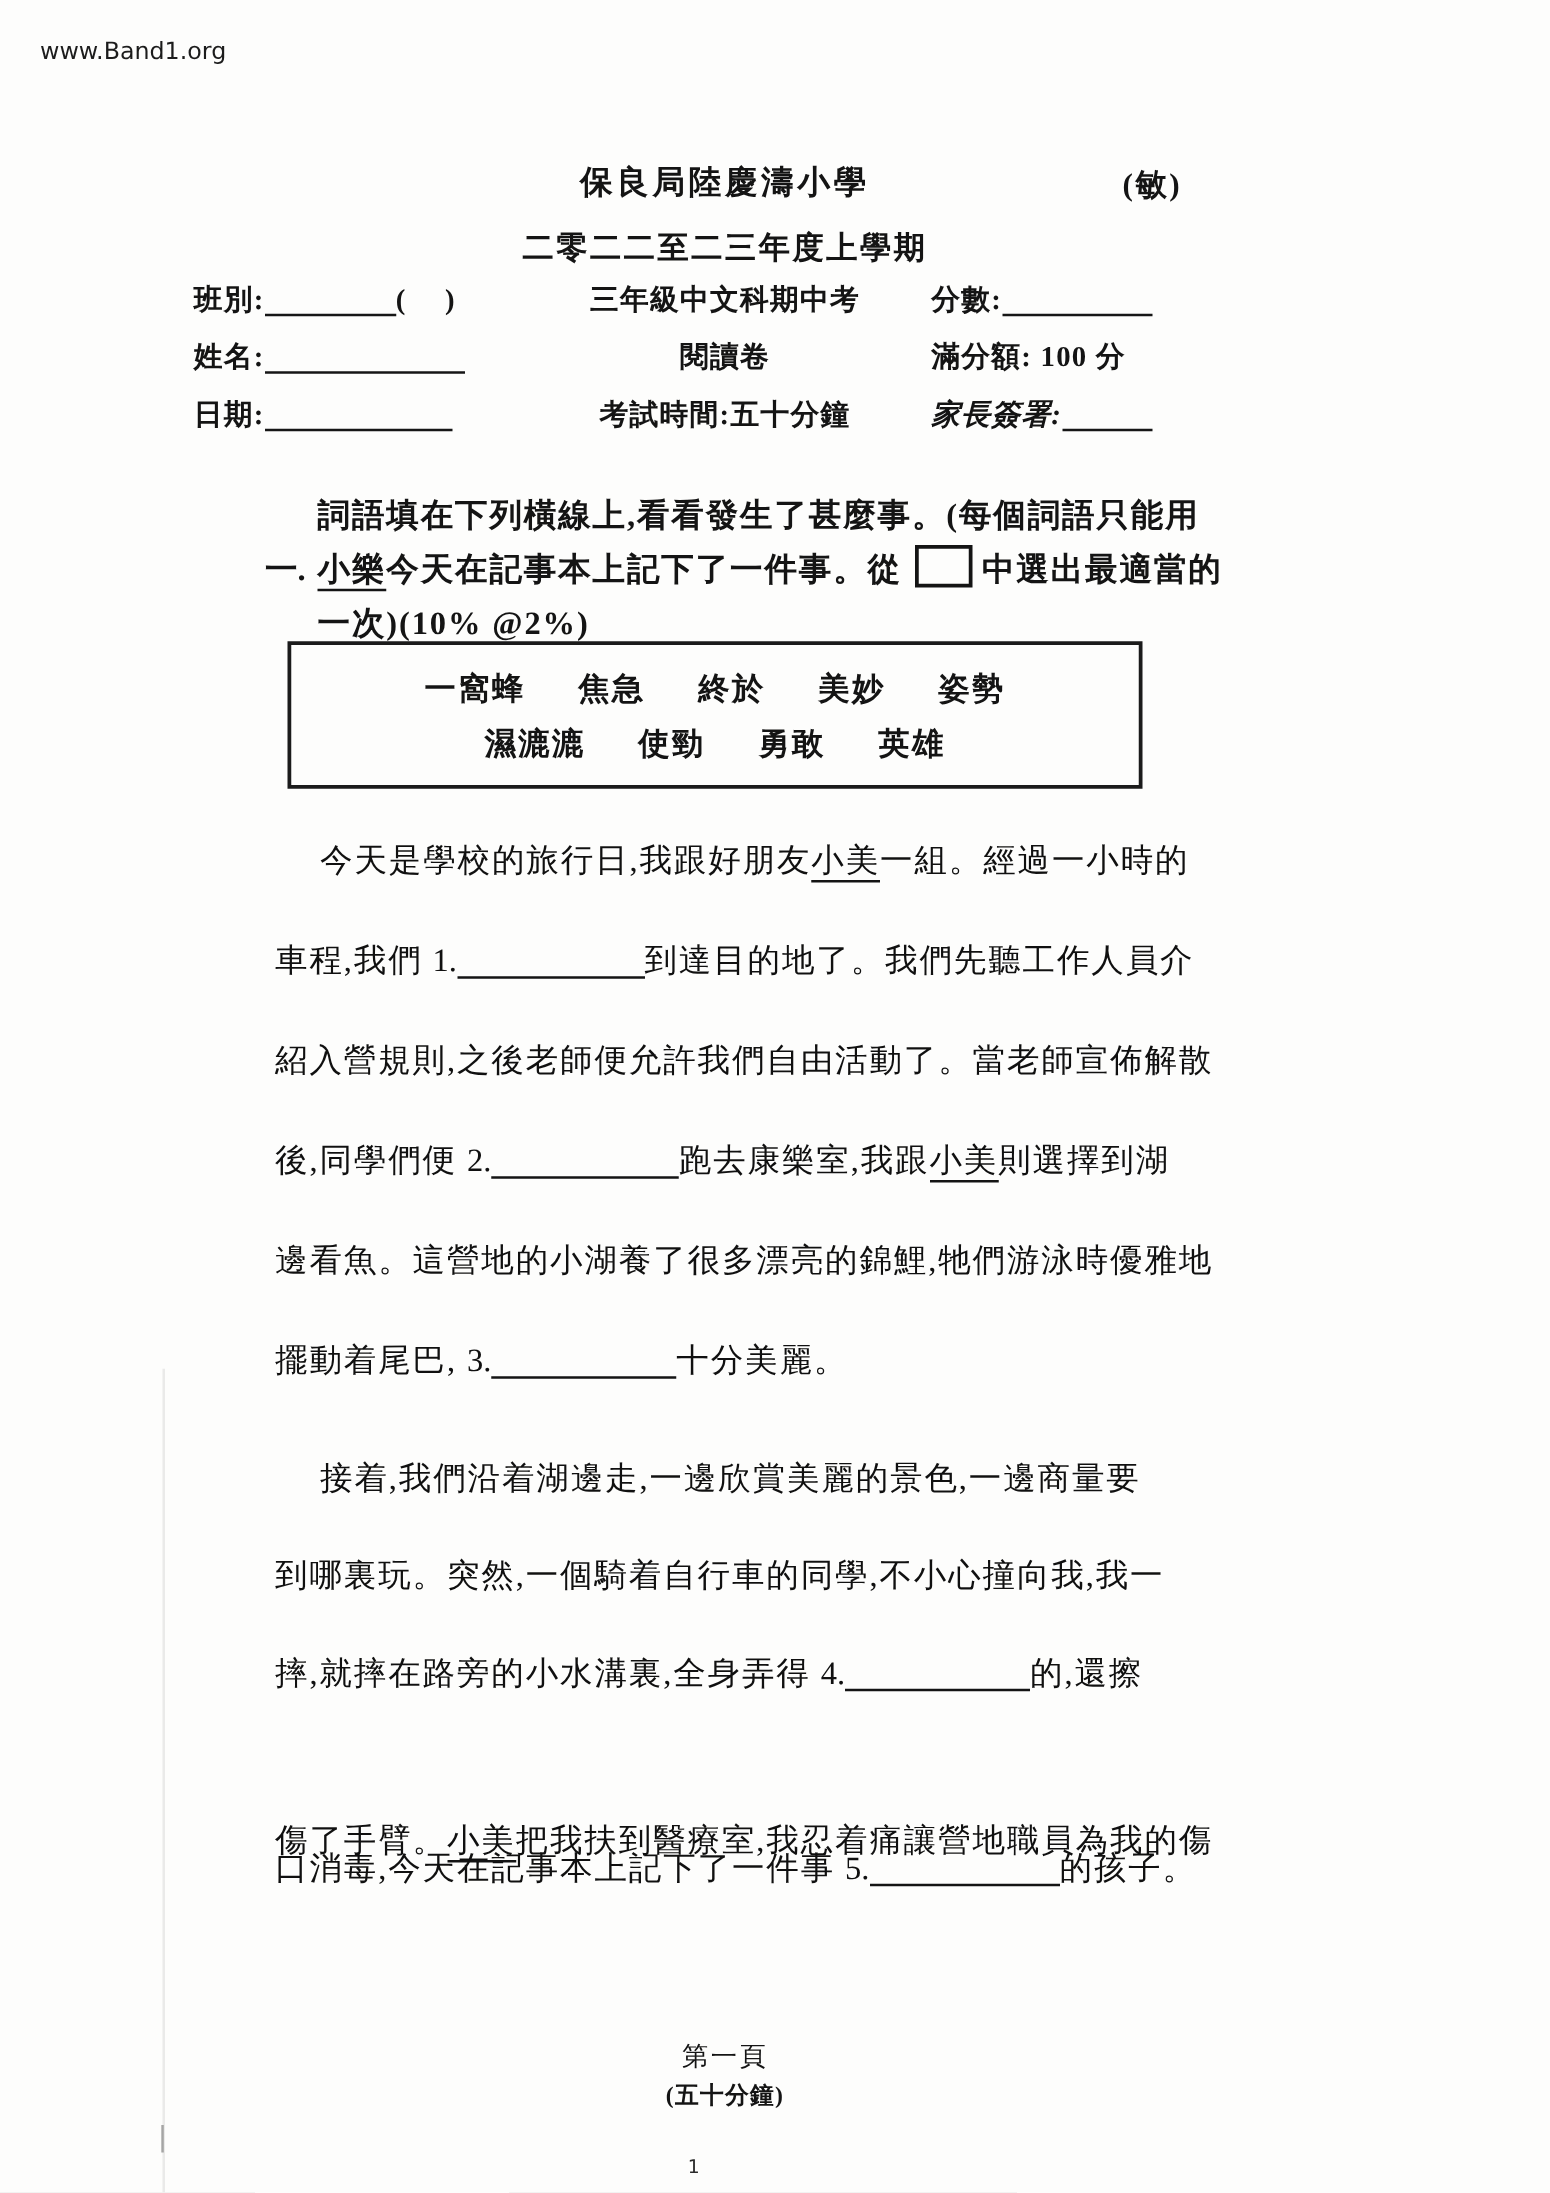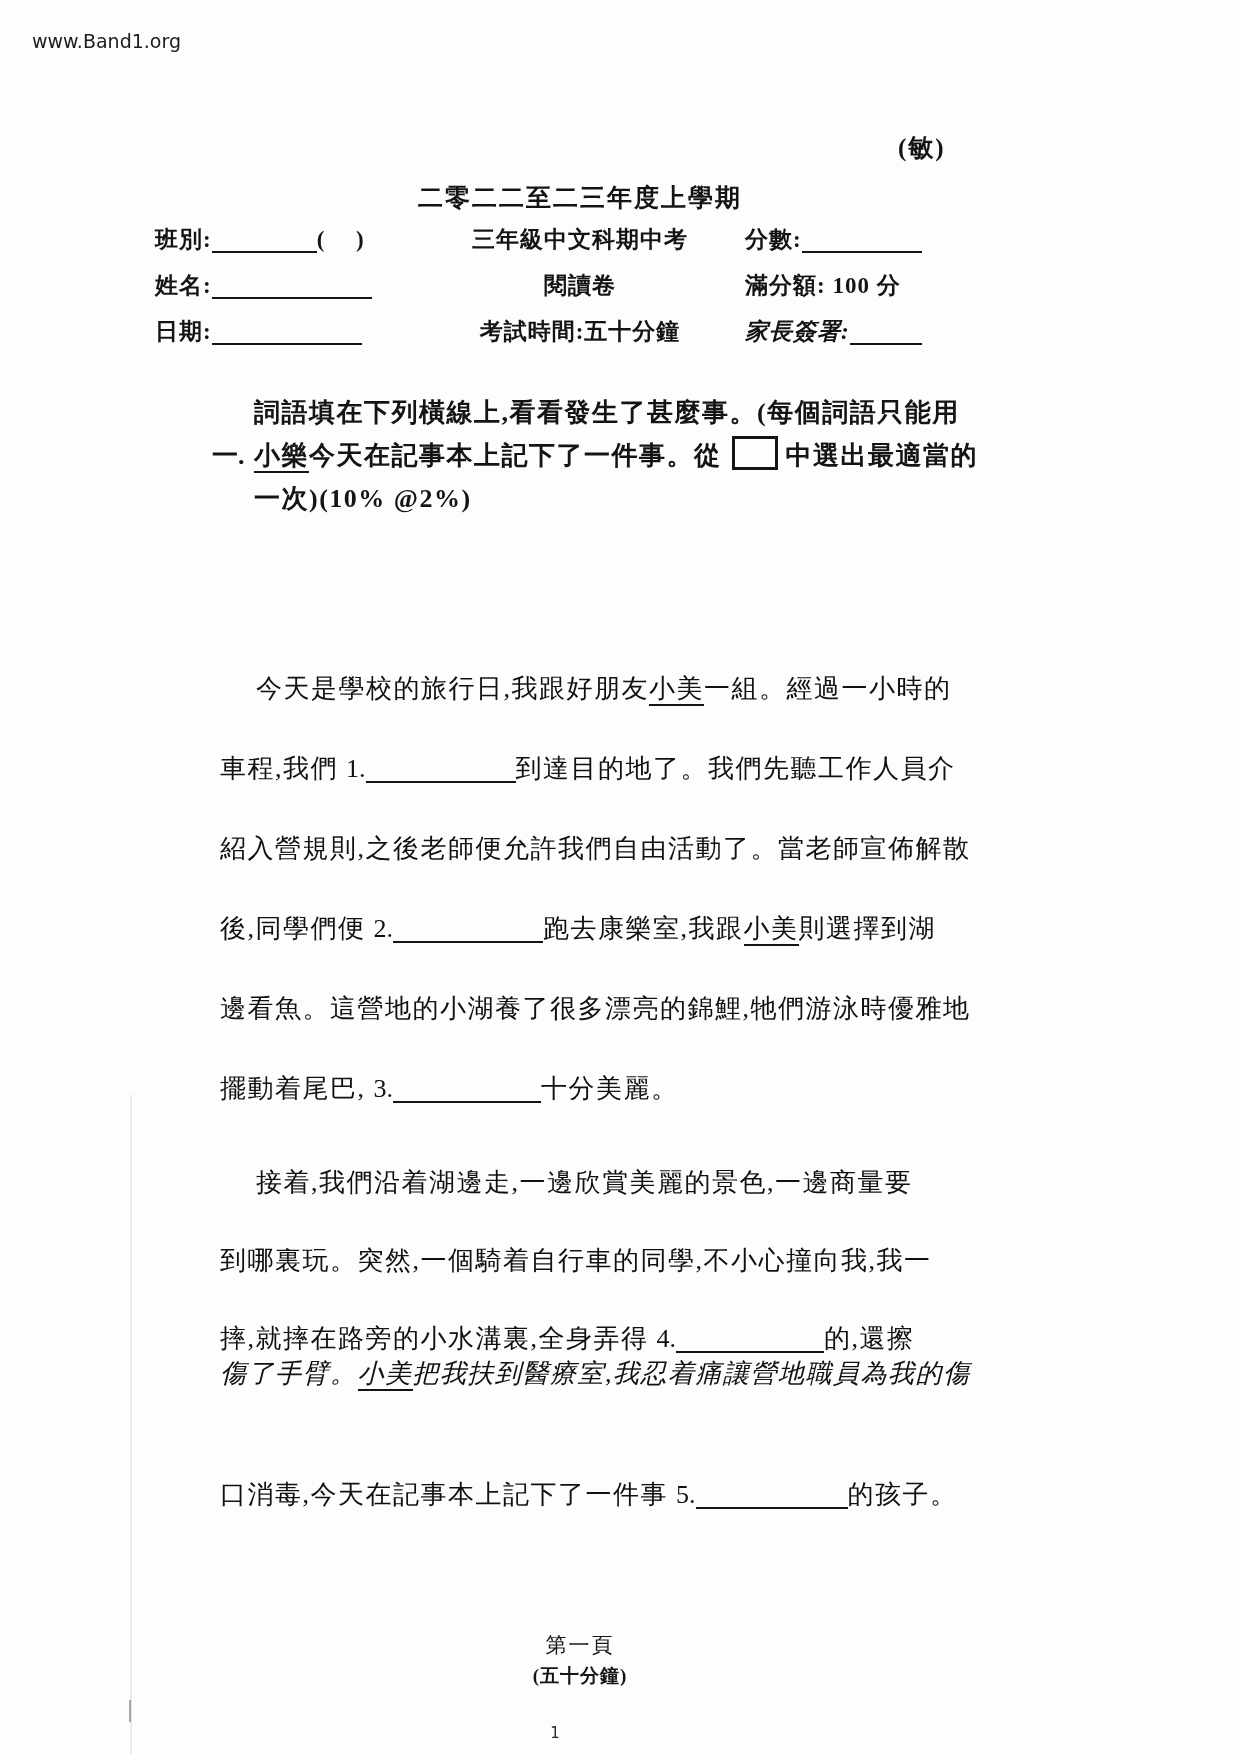--- a/index.html
+++ b/index.html
@@ -84,20 +84,21 @@
     background:rgba(70,70,70,0.45);
   }
 </style>
 </head>
 <body>
 
 <div class="page">
 
   <div class="watermark">www.Band1.org</div>
 
+  <div class="school-title">保良局陸慶濤小學</div>
   <div class="corner-mark">(敏)</div>
   <div class="term-title">二零二二至二三年度上學期</div>
 
   <div class="field" style="left:155px;top:224px;">
     <span>班別:</span><span class="blank" style="width:105px;"></span><span>(　 )</span>
   </div>
   <div class="field center" style="top:224px;">三年級中文科期中考</div>
   <div class="field" style="left:745px;top:224px;">
     <span>分數:</span><span class="blank" style="width:120px;"></span>
   </div>
@@ -115,32 +116,47 @@
   <div class="field" style="left:745px;top:316px;font-style:italic;">
     <span>家長簽署:</span><span class="blank" style="width:72px;"></span>
   </div>
 
   <div class="q1" id="q1-lines">
       <div class="q-line"><span>詞語填在下列橫線上,看看發生了甚麼事。(每個詞語只能用</span></div>
       <div class="q-line"><span class="q-num">一.</span><span class="name-underline">小樂</span><span>今天在記事本上記下了一件事。從 </span><span class="choice-box"></span><span>中選出最適當的</span></div>
       <div class="q-line"><span>一次)(10% @2%)</span></div>
     </div>
 
+  <div class="word-bank" id="word-bank">
+      <div class="wb-row">
+        <span class="wb-word">一窩蜂</span>
+        <span class="wb-word">焦急</span>
+        <span class="wb-word">終於</span>
+        <span class="wb-word">美妙</span>
+        <span class="wb-word">姿勢</span>
+      </div>
+      <div class="wb-row">
+        <span class="wb-word">濕漉漉</span>
+        <span class="wb-word">使勁</span>
+        <span class="wb-word">勇敢</span>
+        <span class="wb-word">英雄</span>
+      </div>
+    </div>
 
   <div id="passage">
       <div class="p-line indent" style="top: 672px;"><span>今天是學校的旅行日,我跟好朋友</span><span class="name-underline">小美</span><span>一組。經過一小時的</span></div>
       <div class="p-line" style="top: 752px;"><span>車程,我們 </span><span class="blank-number">1.</span><span class="blank-line" style="width: 150px;"></span><span>到達目的地了。我們先聽工作人員介</span></div>
       <div class="p-line" style="top: 832px;"><span>紹入營規則,之後老師便允許我們自由活動了。當老師宣佈解散</span></div>
       <div class="p-line" style="top: 912px;"><span>後,同學們便 </span><span class="blank-number">2.</span><span class="blank-line" style="width: 150px;"></span><span>跑去康樂室,我跟</span><span class="name-underline">小美</span><span>則選擇到湖</span></div>
       <div class="p-line" style="top: 992px;"><span>邊看魚。這營地的小湖養了很多漂亮的錦鯉,牠們游泳時優雅地</span></div>
       <div class="p-line" style="top: 1072px;"><span>擺動着尾巴, </span><span class="blank-number">3.</span><span class="blank-line" style="width: 148px;"></span><span>十分美麗。</span></div>
       <div class="p-line indent" style="top: 1166px;"><span>接着,我們沿着湖邊走,一邊欣賞美麗的景色,一邊商量要</span></div>
       <div class="p-line" style="top: 1244px;"><span>到哪裏玩。突然,一個騎着自行車的同學,不小心撞向我,我一</span></div>
       <div class="p-line" style="top: 1322px;"><span>摔,就摔在路旁的小水溝裏,全身弄得 </span><span class="blank-number">4.</span><span class="blank-line" style="width: 148px;"></span><span>的,還擦</span></div>
-      <div class="p-line" style="top: 1357px; font-style: italic;"><span>傷了手臂。</span><span class="name-underline">小美</span><span>把我扶到醫療室,我忍着痛讓營地職員為我的傷</span></div>
+      <div class="p-line" style="top: 1456px;"><span>傷了手臂。</span><span class="name-underline">小美</span><span>把我扶到醫療室,我忍着痛讓營地職員為我的傷</span></div>
       <div class="p-line" style="top: 1478px;"><span>口消毒,今天在記事本上記下了一件事 </span><span class="blank-number">5.</span><span class="blank-line" style="width: 152px;"></span><span>的孩子。</span></div>
     </div>
 
   <div class="footer-page">第一頁</div>
   <div class="footer-total">(五十分鐘)</div>
   <div class="page-num">1</div>
 
   <div class="scan-line-left"></div>
   <div class="scan-tick"></div>
 

